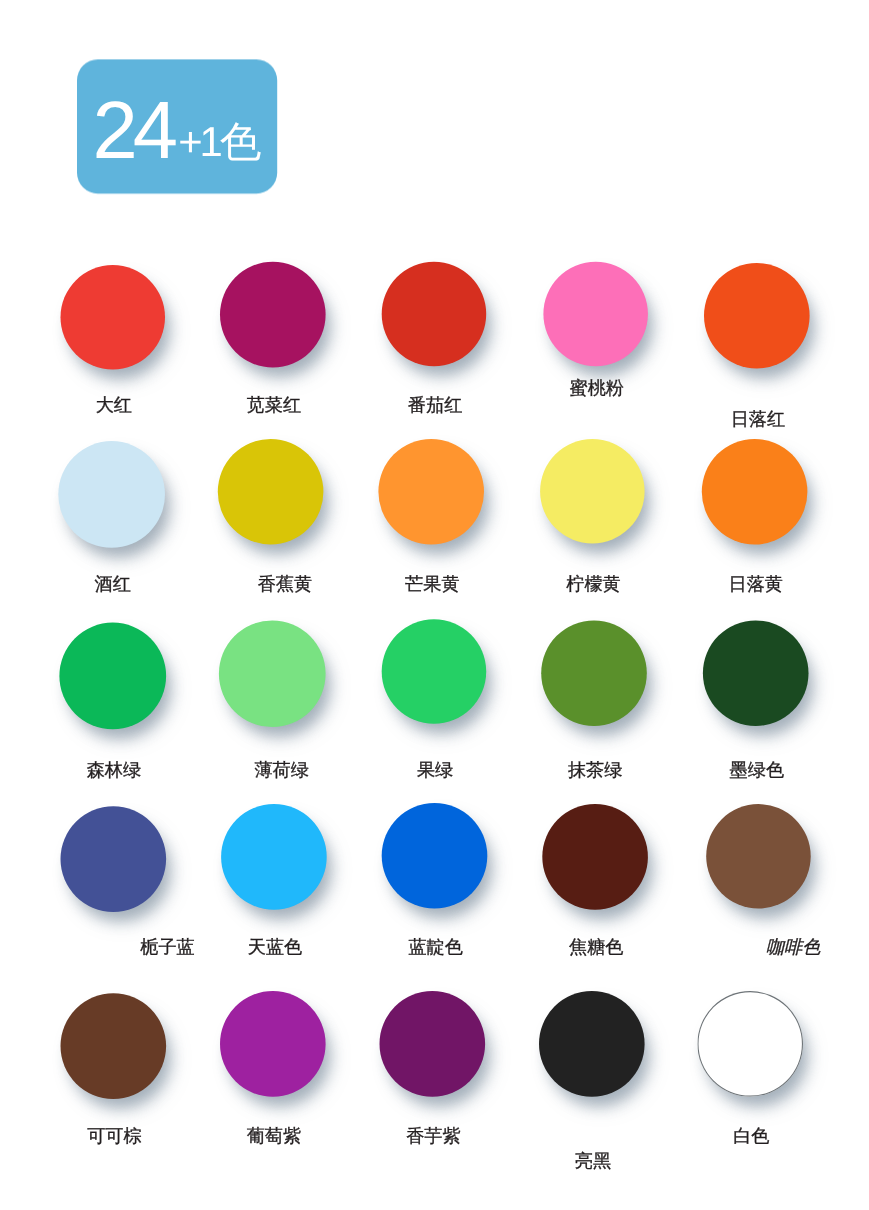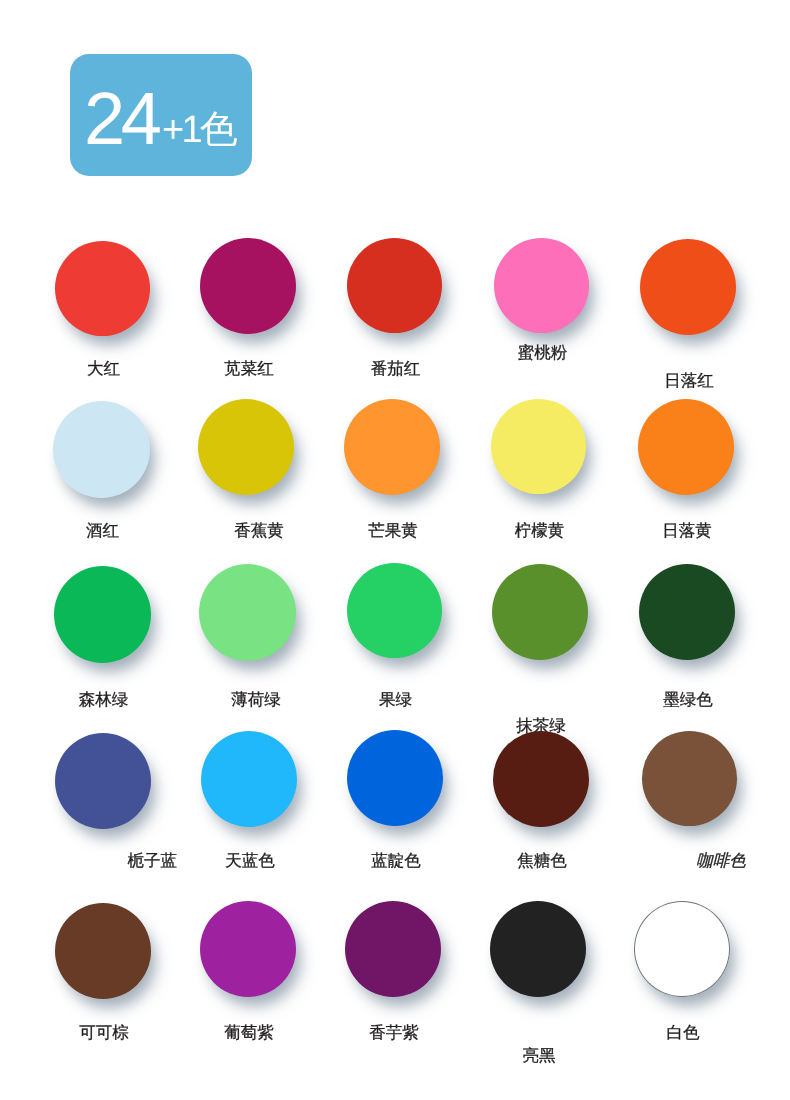--- a/index.html
+++ b/index.html
@@ -105,21 +105,21 @@
     <div class="label" style="left: 183px; top: 689px;">薄荷绿</div>
   </div>
 
   <div class="swatch-cell">
     <div class="swatch" title="#25d065" style="left: 347px; top: 563px; width: 95px; height: 95px; background: rgb(37, 208, 101);"></div>
     <div class="label" style="left: 322.5px; top: 689px;">果绿</div>
   </div>
 
   <div class="swatch-cell">
     <div class="swatch" title="#5a902b" style="left: 492px; top: 564px; width: 96px; height: 96px; background: rgb(90, 144, 43);"></div>
-    <div class="label" style="left: 468px; top: 715px;">抹茶绿</div>
+    <div class="label" style="left: 468px; top: 689px;">抹茶绿</div>
   </div>
 
   <div class="swatch-cell">
     <div class="swatch" title="#1a4a21" style="left: 639px; top: 564px; width: 96px; height: 96px; background: rgb(26, 74, 33);"></div>
     <div class="label" style="left: 615px; top: 689px;">墨绿色</div>
   </div>
 
   <div class="swatch-cell">
     <div class="swatch" title="#435196" style="left: 55px; top: 733px; width: 96px; height: 96px; background: rgb(67, 81, 150);"></div>
     <div class="label" style="left: 31px; top: 850px; text-align: right;">栀子蓝</div>

